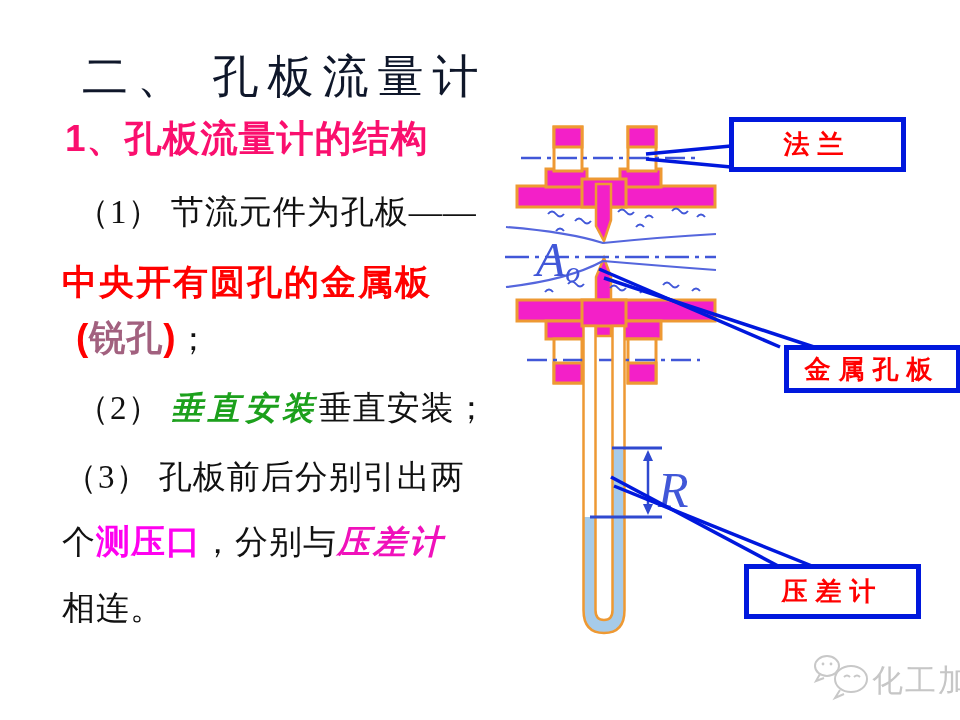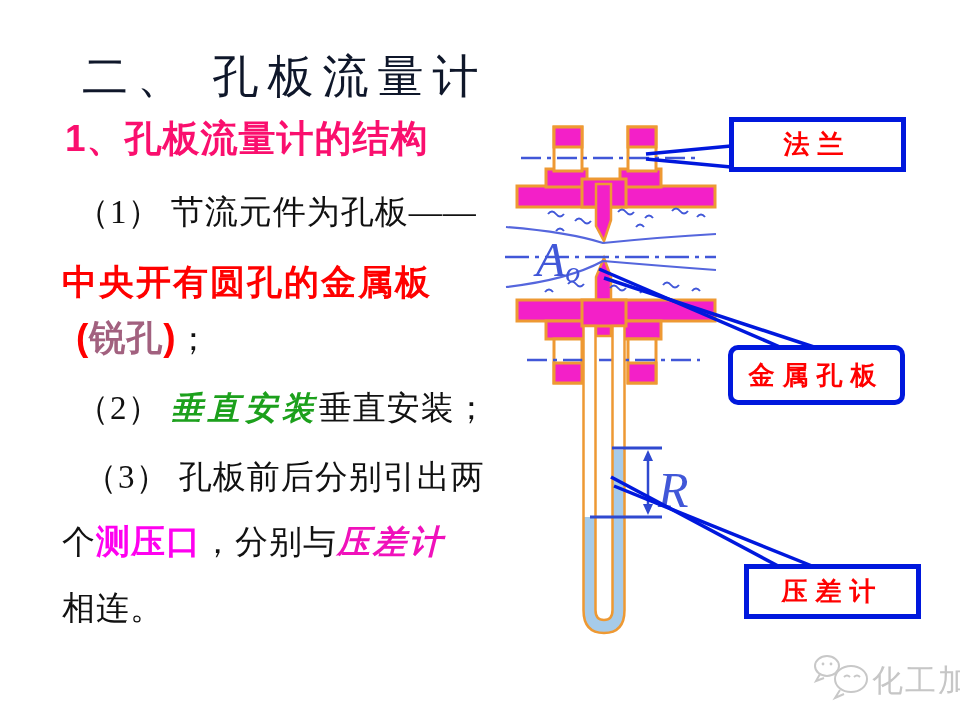--- a/index.html
+++ b/index.html
@@ -8,35 +8,35 @@
   .tl{position:absolute;white-space:nowrap;}
   .slide-title{left:82px;top:46px;font-size:46px;font-weight:normal;color:#0f172a;
                letter-spacing:9px;font-family:"Liberation Serif",serif;}
   .heading{left:65px;top:114px;font-size:37px;font-weight:bold;color:#FA0F6E;letter-spacing:1px;}
   .body-line{font-family:"Liberation Serif",serif;font-size:33px;color:#111111;letter-spacing:1px;}
   .l1{left:76px;top:190px;}
   .l2{left:62px;top:251px;font-family:"Liberation Sans",sans-serif;font-size:35px;
       font-weight:bold;color:#FF0000;letter-spacing:2px;margin-top:8px;}
   .l3{left:76px;top:314px;}
   .l4{left:76px;top:386px;}
-  .l5{left:84px;top:455px;}
+  .l5{left:64px;top:455px;}
   .l6{left:62px;top:519px;}
   .l7{left:62px;top:586px;}
   .paren-red{font-family:"Liberation Sans",sans-serif;font-size:37px;font-weight:bold;color:#FF0000;}
   .term-plum{font-family:"Liberation Sans",sans-serif;font-size:36px;font-weight:bold;color:#A2617F;}
   .term-green{font-weight:bold;font-style:italic;color:#1CA01C;letter-spacing:5px;font-size:32px;}
   .term-magenta{font-family:"Liberation Sans",sans-serif;font-weight:bold;color:#FF00F0;font-size:34px;}
   .term-magenta2{font-weight:bold;font-style:italic;color:#F011BB;letter-spacing:3px;font-size:33px;}
   .diagram-svg{position:absolute;left:0;top:0;z-index:1;}
   .callout-box{position:absolute;z-index:2;box-sizing:border-box;background:#ffffff;
                border:5px solid #0018DD;display:flex;align-items:center;justify-content:center;
                color:#FF0000;font-weight:bold;font-size:26px;letter-spacing:8px;
                font-family:Liberation Serif, serif;}
   .box-flange{left:729px;top:117px;width:177px;height:55px;}
-  .box-plate{left:728px;top:345px;width:177px;height:60px;border-radius:10px;}
+  .box-plate{left:784px;top:345px;width:177px;height:48px;}
   .box-mano{left:744px;top:564px;width:177px;height:55px;}
   .watermark-text{position:absolute;left:872px;top:660px;z-index:2;font-size:31px;
                   color:#C6C6C6;letter-spacing:2px;white-space:nowrap;}
 </style>
 </head>
 <body>
 
 <div class="slide">
 
   <div class="tl slide-title">二、 孔板流量计</div>

